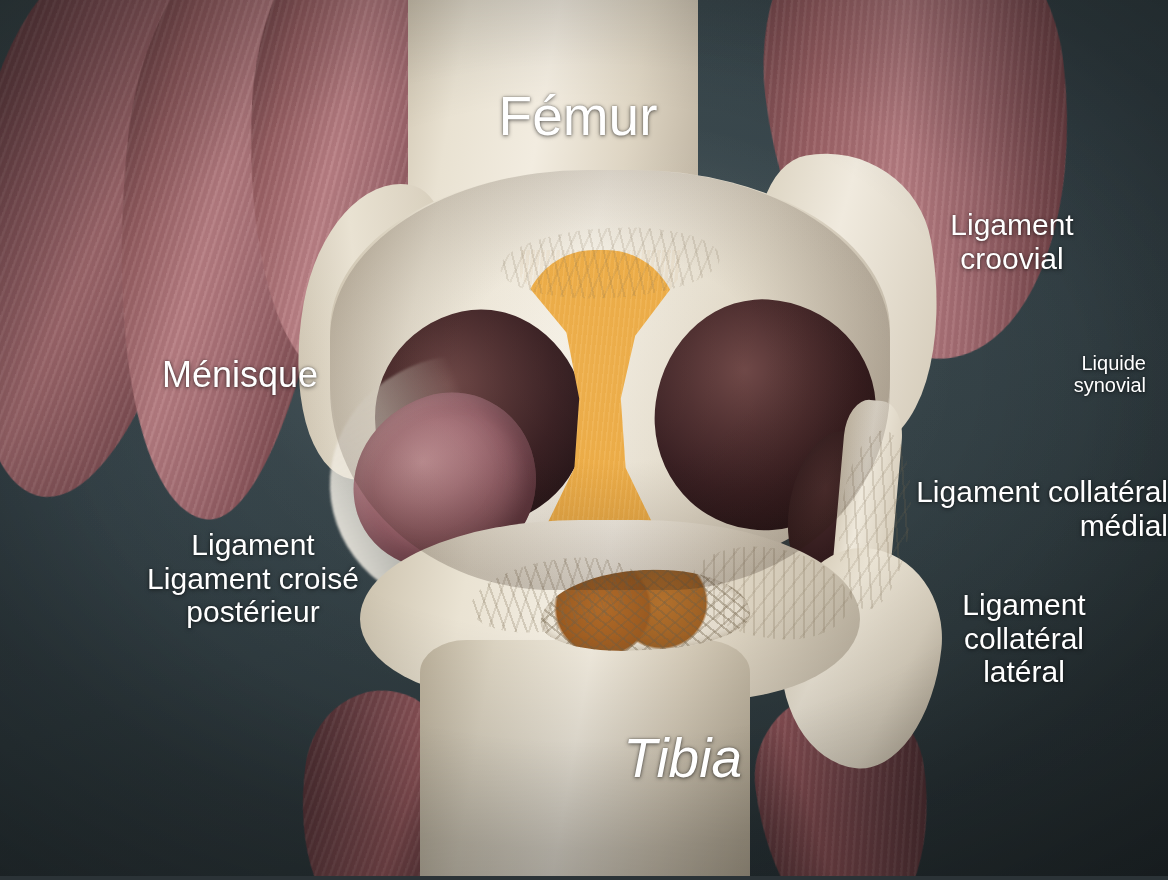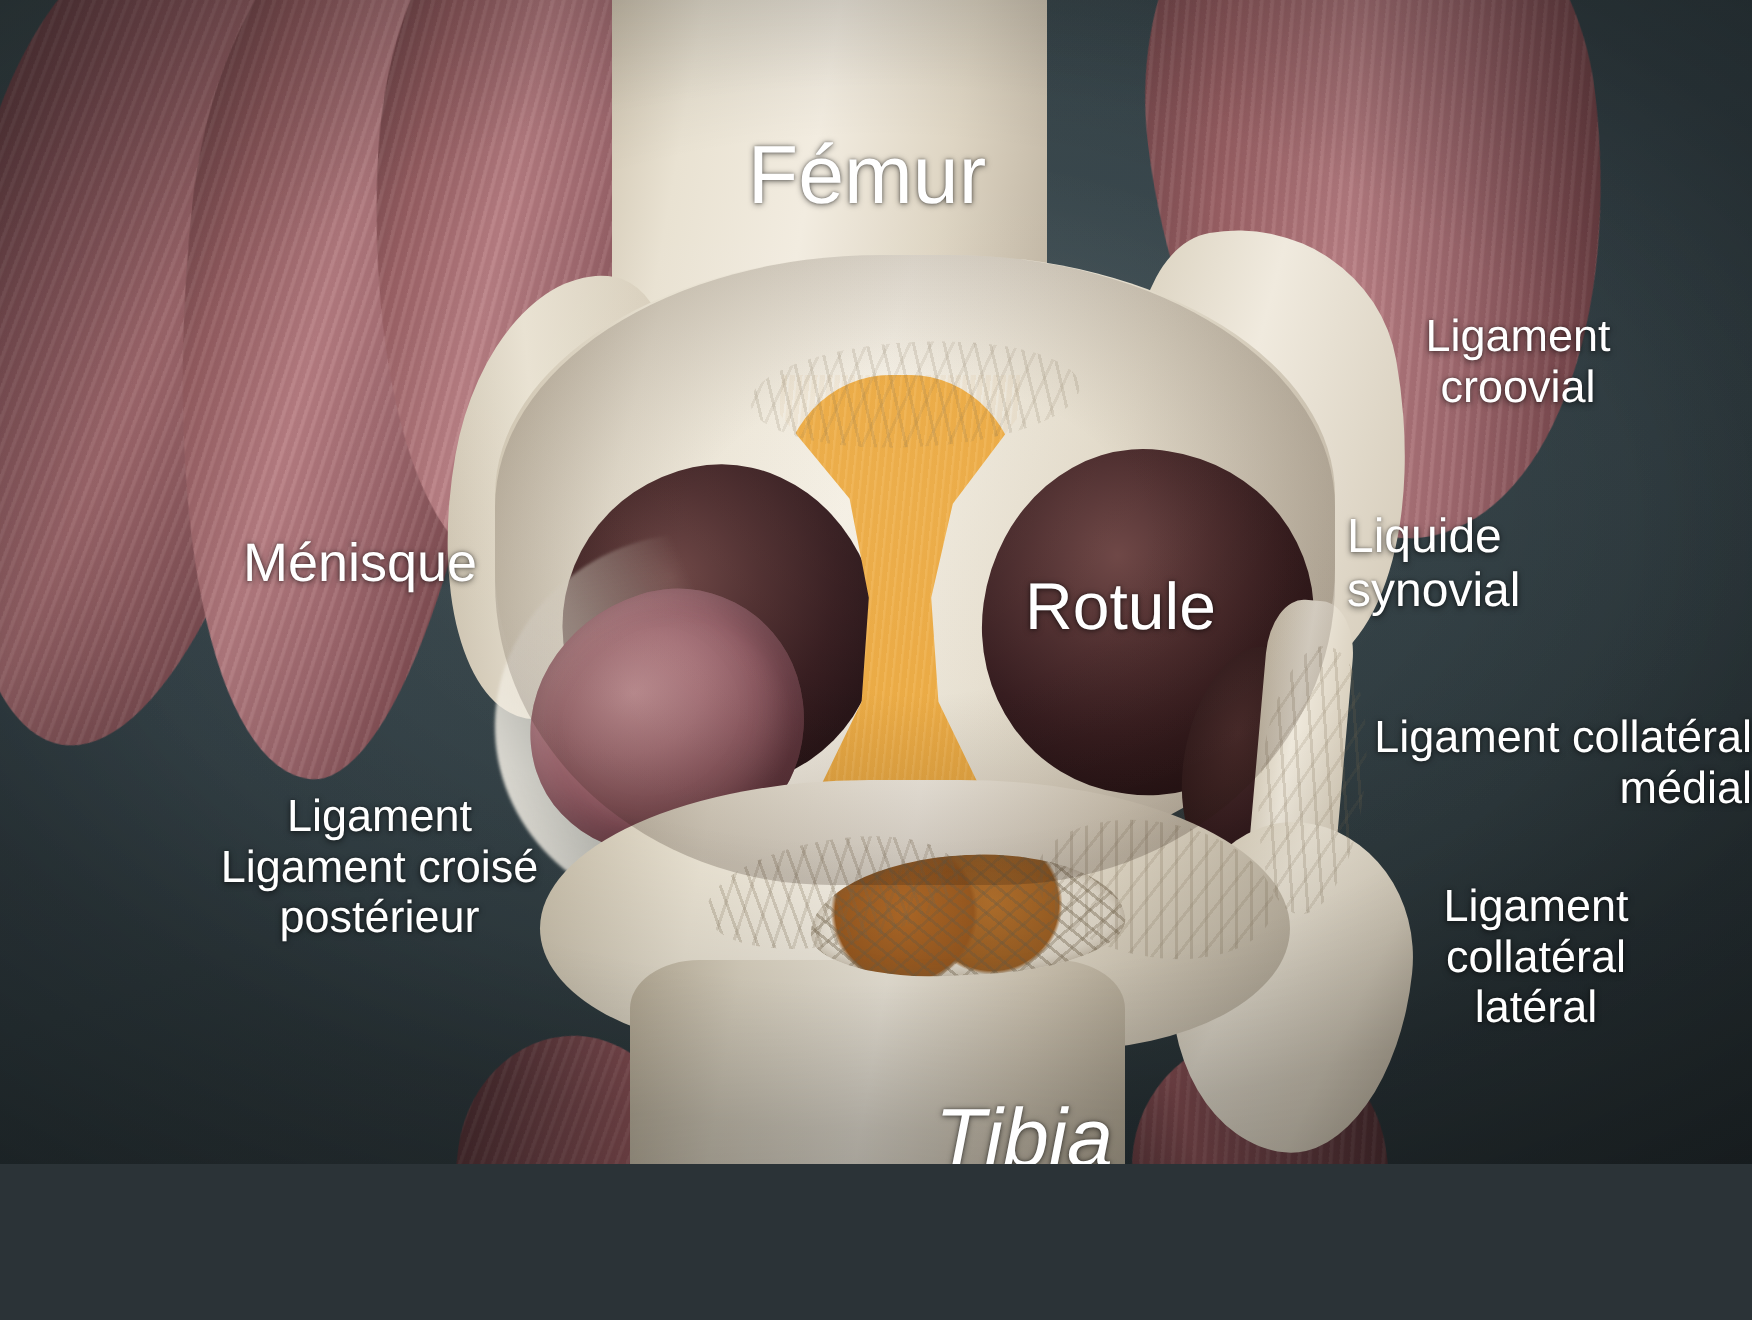--- a/index.html
+++ b/index.html
@@ -4,21 +4,21 @@
 <title>Genou - Anatomie</title>
 <style>
   html, body {
     margin: 0;
     padding: 0;
     background: #2b3337;
   }
   #stage {
     position: relative;
     width: 1168px;
-    height: 776px;
+    height: 876px;
     overflow: hidden;
     font-family: "Liberation Sans", sans-serif;
     background: #36454a;
   }
 
   
   .bg {
     position: absolute;
     inset: 0;
     background:
@@ -271,21 +271,21 @@
 
   #label-femur   { left: 418px; top: 86px;  width: 320px; font-size: 55px; text-align: center; }
   #label-rotule  { left: 622px; top: 380px; width: 250px; font-size: 44px; text-align: center; }
   #label-tibia   { left: 482px; top: 728px; width: 260px; font-size: 55px; text-align: right; font-style: italic; }
 
   #label-menisque  { left: 90px;  top: 355px; width: 300px; font-size: 36px; text-align: center; }
   #label-cartilage { left: 90px;  top: 445px; width: 300px; font-size: 40px; text-align: center; }
   #label-lcp       { left: 108px; top: 528px; width: 290px; font-size: 30px; text-align: center; }
 
   #label-croovial  { left: 878px; top: 208px; width: 268px; font-size: 30px; text-align: center; }
-  #label-synovial  { left: 898px; top: 340px; width: 248px; font-size: 32px; text-align: left; }
+  #label-synovial  { left: 898px; top: 352px; width: 248px; font-size: 20px; text-align: right; }
   #label-lcm       { left: 880px; top: 475px; width: 288px; font-size: 30px; text-align: right; }
   #label-lcl       { left: 900px; top: 588px; width: 248px; font-size: 30px; text-align: center; }
 </style>
 </head>
 <body>
 
 <div id="stage">
 
   <div class="bg"></div>
 
@@ -323,21 +323,20 @@
   <div class="shape striation" id="striation-b"></div>
   <div class="shape striation" id="striation-c"></div>
   <div class="shape striation" id="striation-d"></div>
 
   <div class="shade" id="shade-joint"></div>
   <div class="shade" id="shade-global"></div>
   <div class="vignette"></div>
 
   <div class="label center" id="label-femur">Fémur</div>
 
-  <div class="label center" id="label-rotule">Rotule</div>
 
   <div class="label center" id="label-tibia">Tibia</div>
 
   <div class="label center" id="label-menisque">Ménisque</div>
 
 
   <div class="label center" id="label-lcp">Ligament
 Ligament croisé
 postérieur</div>
 

